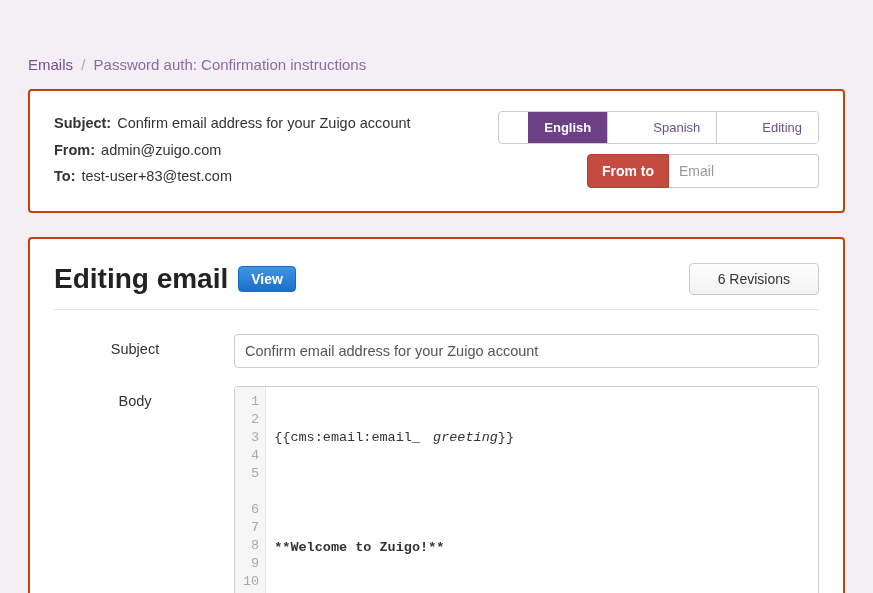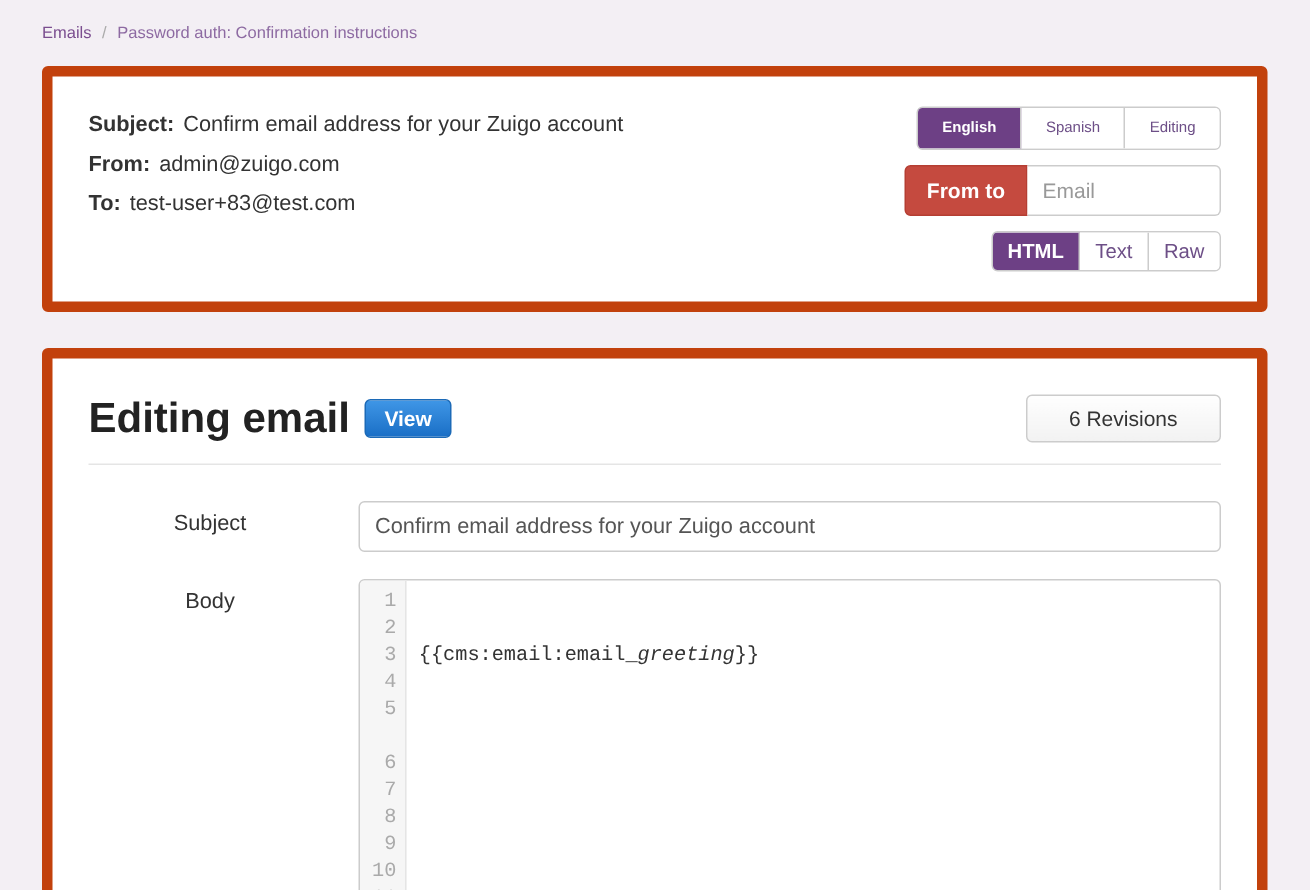--- a/index.html
+++ b/index.html
@@ -1,34 +1,34 @@
 <!DOCTYPE html>
 <html><head>
 <meta charset="utf-8">
 <style>
 * { box-sizing: border-box; margin: 0; padding: 0; }
 body { font-family: -apple-system, BlinkMacSystemFont, "Segoe UI", Helvetica, Arial, sans-serif; background: #f3eff4; color: #333; font-size: 14px; }
 .page { padding: 16px 28px; }
-.breadcrumb { color: #7a4d8f; font-size: 11px; margin-bottom: 16px; }
+.breadcrumb { color: #7a4d8f; font-size: 15px; margin-bottom: 16px; margin-top: 40px; }
 .breadcrumb a { color: #7a4d8f; text-decoration: none; }
 .breadcrumb .sep { color: #aaa; margin: 0 4px; }
 .breadcrumb .current { color: #8d6aa2; }
-.card { background: #fff; border: 7px solid #c2410c; border-radius: 4px; padding: 20px 24px; margin-bottom: 24px; }
+.card { background: #fff; border: 2px solid #c2410c; border-radius: 4px; padding: 20px 24px; margin-bottom: 24px; }
 .header-card { display: flex; justify-content: space-between; align-items: flex-start; gap: 16px; }
 .meta-left { flex: 1; font-size: 14.5px; line-height: 1.7; color: #333; }
 .meta-left .row { margin-bottom: 2px; }
 .meta-left .label { font-weight: 700; margin-right: 6px; }
 .meta-right { display: flex; flex-direction: column; align-items: flex-end; gap: 10px; }
 .btn-group { display: flex; border: 1px solid #ccc; border-radius: 4px; overflow: hidden; }
-.btn-group .seg { padding: 8px 16px; background: #fff; color: #6d4f87; font-size: 10px; cursor: pointer; border: none; border-right: 1px solid #ccc; }
+.btn-group .seg { padding: 8px 16px; background: #fff; color: #6d4f87; font-size: 13px; cursor: pointer; border: none; border-right: 1px solid #ccc; margin-left: 29px; }
 .btn-group .seg:last-child { border-right: none; }
 .btn-group .seg.active-purple { background: #6d4085; color: #fff; font-weight: 600; }
 .sendto-row { display: flex; align-items: stretch; }
 .sendto-btn { background: #c54a3f; color: #fff; border: 1px solid #b53e33; padding: 8px 14px; border-radius: 4px 0 0 4px; font-weight: 600; font-size: 14px; cursor: pointer; }
-.sendto-input { border: 1px solid #ccc; border-left: none; padding: 7px 10px; font-size: 14px; border-radius: 0 4px 4px 0; width: 129px; color: #be185d; }
+.sendto-input { border: 1px solid #ccc; border-left: none; padding: 7px 10px; font-size: 14px; border-radius: 0 4px 4px 0; width: 150px; color: #be185d; }
 .sendto-input::placeholder { color: #999; }
 .format-group { display: flex; border: 1px solid #ccc; border-radius: 4px; overflow: hidden; }
 .format-group .seg { padding: 5px 10px; background: #fff; color: #6d4f87; font-size: 13.5px; cursor: pointer; border: none; border-right: 1px solid #ccc; }
 .format-group .seg:last-child { border-right: none; }
 .format-group .seg.active-purple { background: #6d4085; color: #fff; font-weight: 700; }
 .editor-card { padding: 24px 24px 0 24px; }
 .editor-head { display: flex; justify-content: space-between; align-items: flex-start; border-bottom: 1px solid #e5e5e5; padding-bottom: 14px; margin-bottom: 24px; }
 .editor-title-wrap { display: flex; align-items: center; gap: 10px; }
 .editor-title { font-size: 28px; font-weight: 700; color: #222; }
 .view-btn { background: linear-gradient(#3f96e6,#1a6fc6); color: #fff; border: 1px solid #1c6ab7; padding: 4px 12px; border-radius: 4px; font-weight: 700; font-size: 14px; cursor: pointer; }
@@ -36,21 +36,21 @@
 .form-row { display: flex; align-items: flex-start; margin-bottom: 18px; }
 .form-label { width: 180px; text-align: center; padding-right: 18px; color: #333; font-size: 14.5px; padding-top: 7px; }
 .form-field { flex: 1; }
 .text-input { width: 100%; border: 1px solid #ccc; border-radius: 4px; padding: 8px 10px; font-size: 14.5px; color: #555; }
 .editor-box { border: 1px solid #ccc; border-radius: 4px; display: flex; font-family: "Courier New", Courier, monospace; font-size: 13.5px; line-height: 1.35; background: #fff; overflow: hidden; }
 .gutter { background: #f6f6f6; color: #aaa; text-align: right; padding: 6px 6px 6px 8px; border-right: 1px solid #e5e5e5; user-select: none; }
 .gutter div { height: 18px; }
 .code { padding: 6px 8px; flex: 1; color: #333; white-space: pre-wrap; word-break: break-word; }
 .code .ln { min-height: 18px; }
 .code b { font-weight: 700; }
-.code i { font-style: italic; }
+.code i { font-style: italic; margin-left: 13px; }
 </style>
 </head>
 <body>
 
 <div class="page">
   <div class="breadcrumb">
     <a href="#">Emails</a>
     <span class="sep">/</span>
     <span class="current">Password auth: Confirmation instructions</span>
   </div>
@@ -63,25 +63,20 @@
     </div>
     <div class="meta-right">
       <div class="btn-group">
         <button class="seg active-purple">English</button>
         <button class="seg">Spanish</button>
         <button class="seg">Editing</button>
       </div>
       <div class="sendto-row">
         <button class="sendto-btn">From to</button>
         <input class="sendto-input" type="text" placeholder="Email" style="">
-      </div>
-      <div class="format-group">
-        <button class="seg active-purple">HTML</button>
-        <button class="seg">Text</button>
-        <button class="seg">Raw</button>
       </div>
     </div>
   </div>
 
   <div class="card editor-card">
     <div class="editor-head">
       <div class="editor-title-wrap">
         <span class="editor-title">Editing email</span>
         <button class="view-btn">View</button>
       </div>
@@ -109,20 +104,21 @@
             <div>6</div>
             <div>7</div>
             <div>8</div>
             <div>9</div>
             <div>10</div>
             <div>11</div>
           </div>
           <div class="code">
             <div class="ln"><span>{{cms:email:email_</span><i>greeting</i><span>}}</span></div>
             <div class="ln">&nbsp;</div>
+            <div class="ln"><b>**Welcome to Zuigo!**</b></div>
             <div class="ln">&nbsp;</div>
             
             
             
             
             
             
             
           </div>
         </div>

